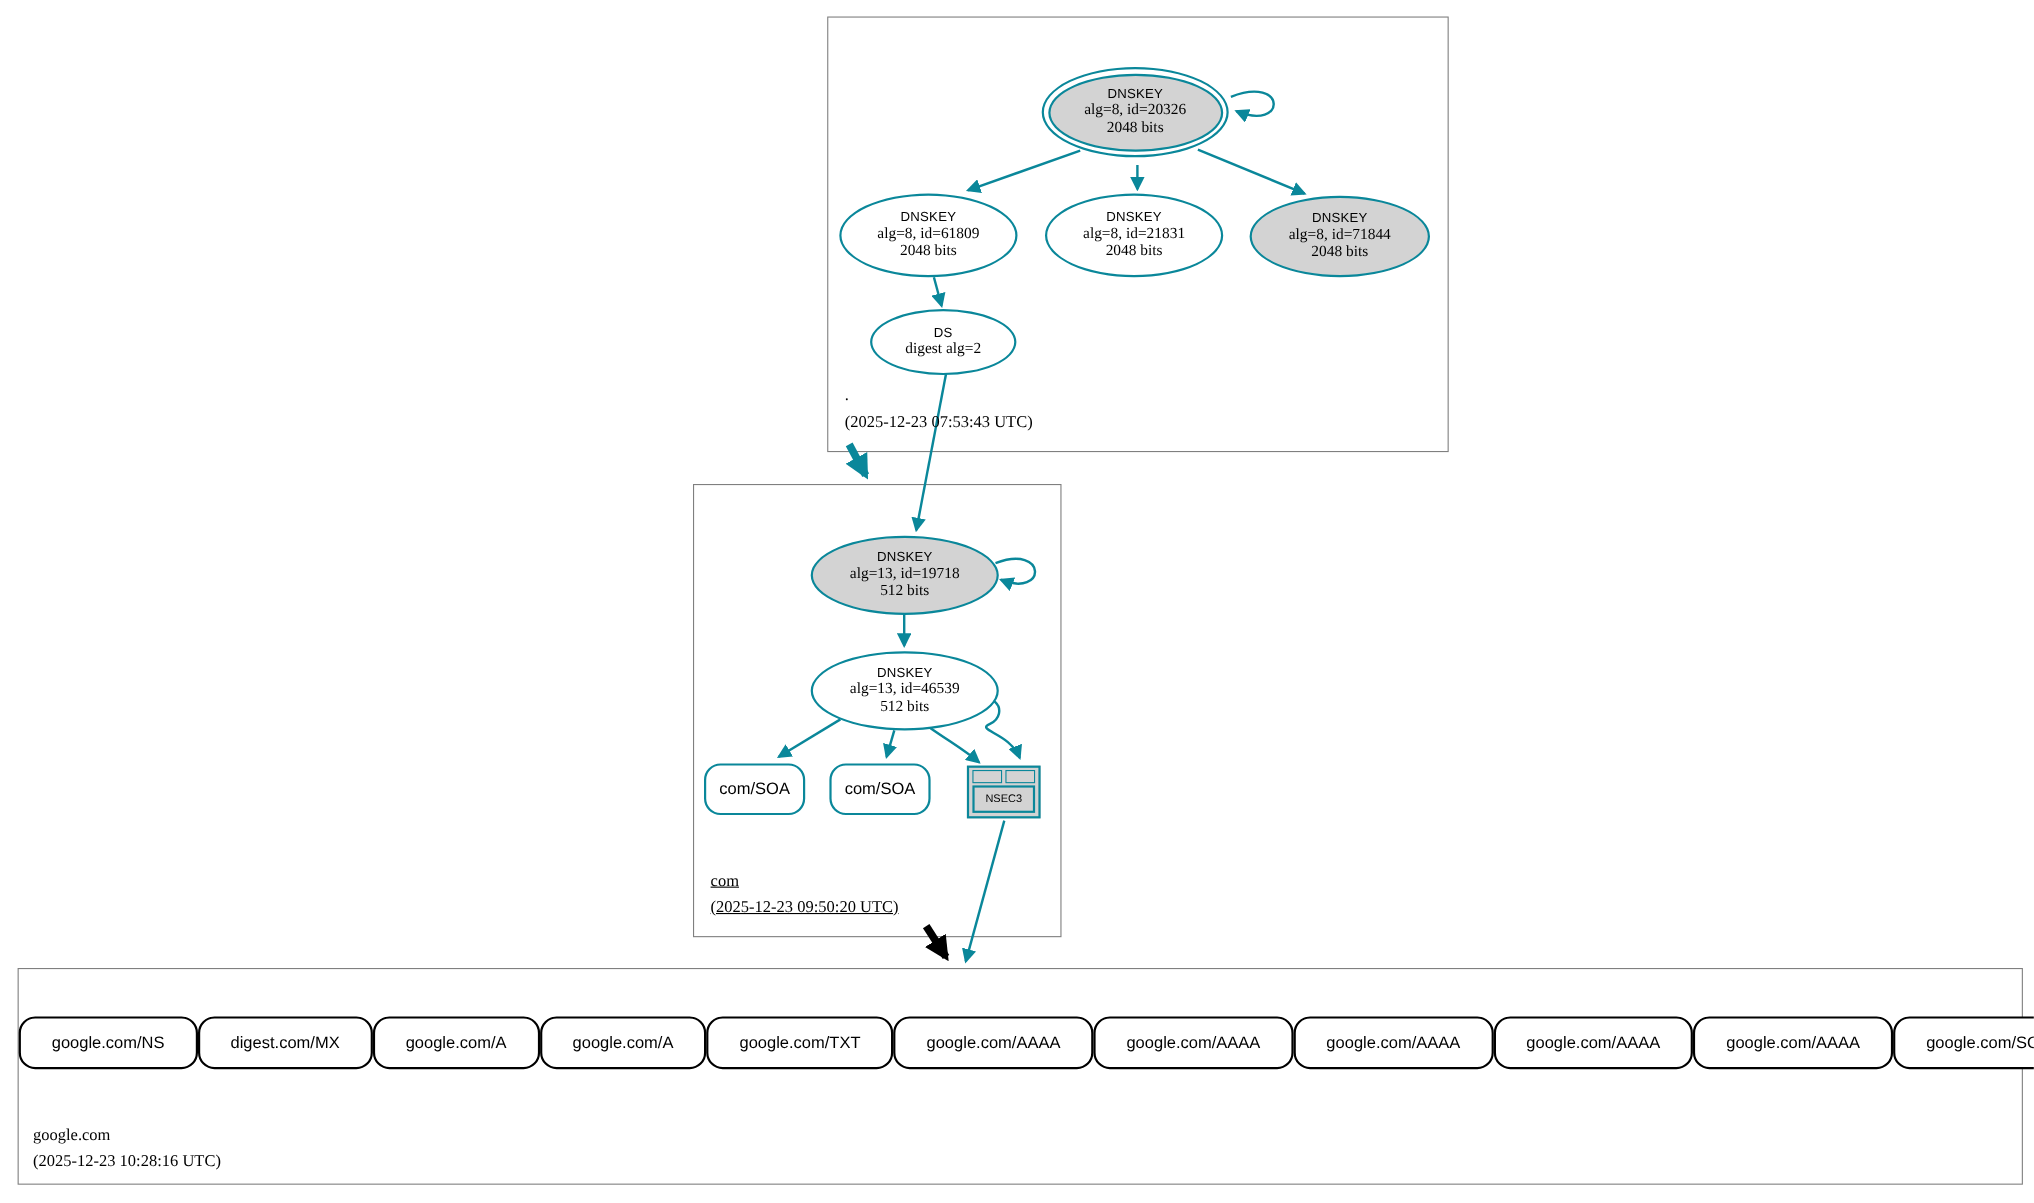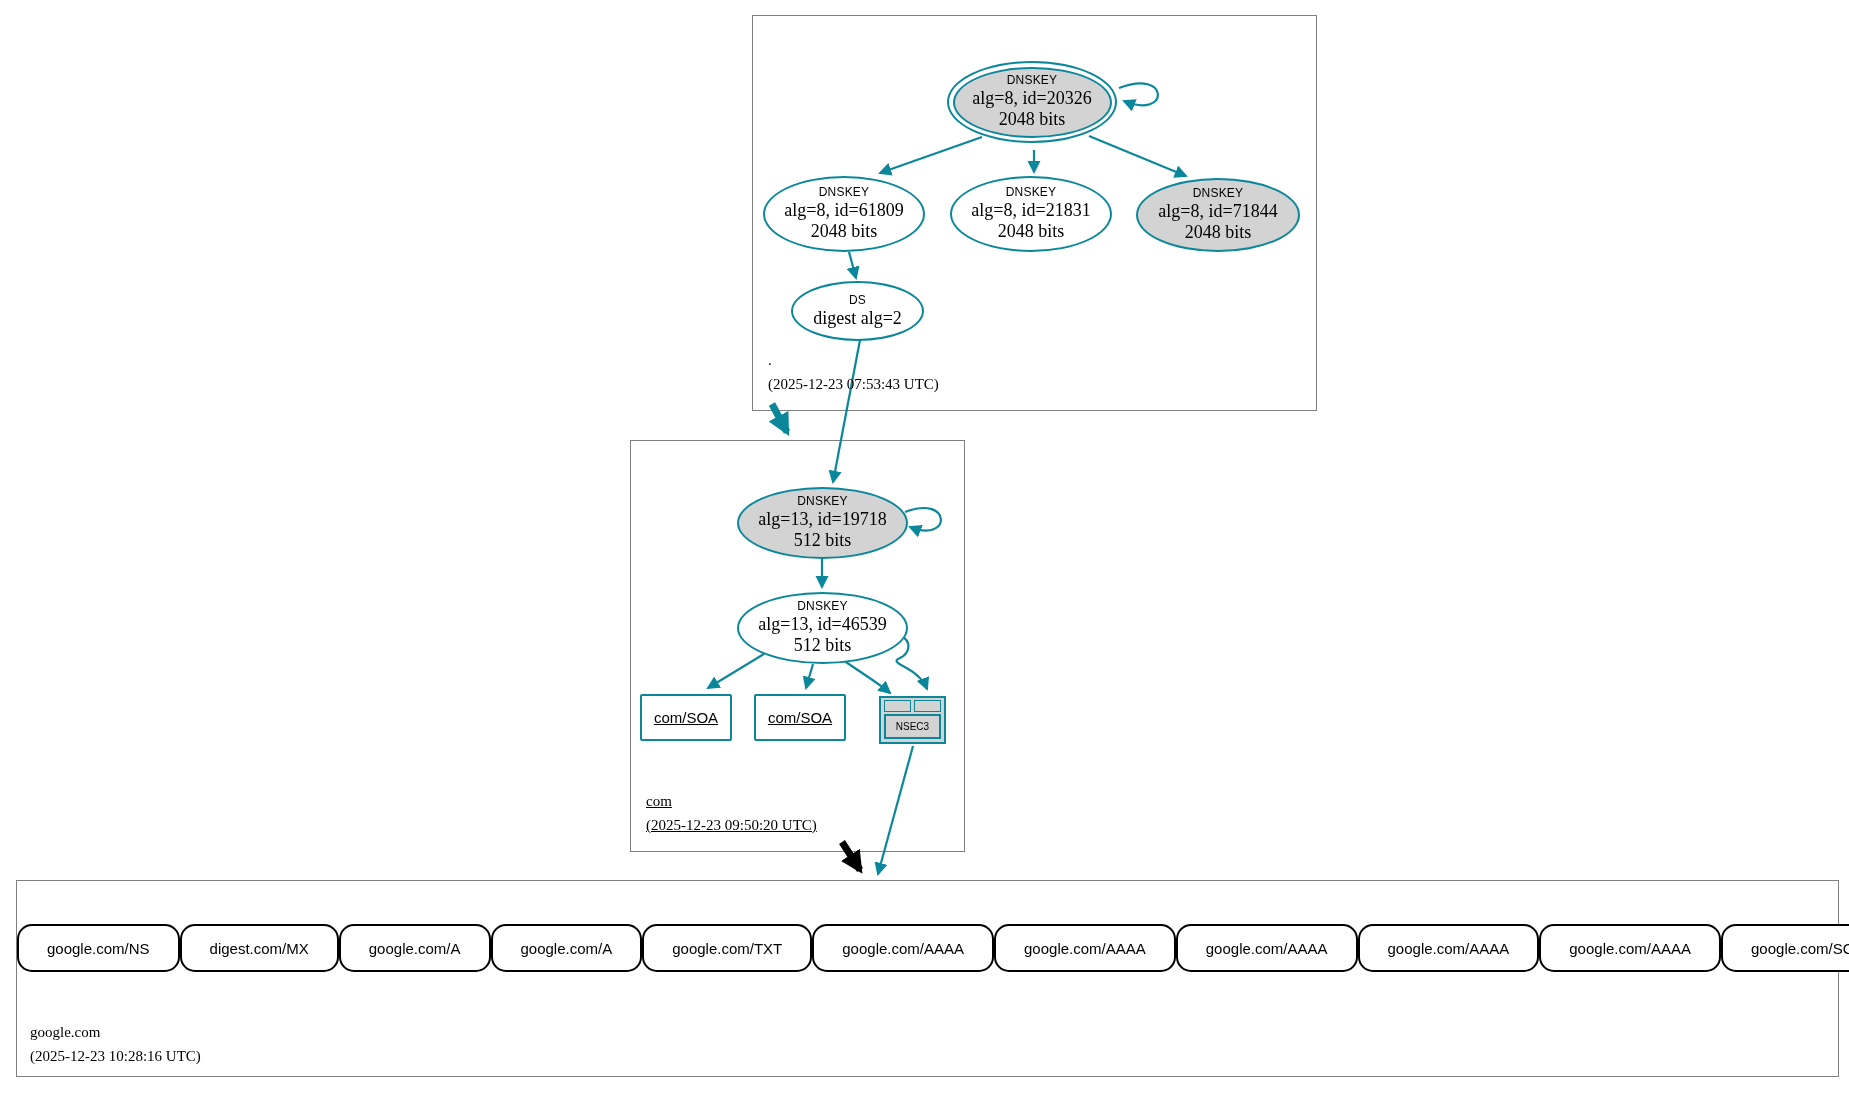--- a/index.html
+++ b/index.html
@@ -18,23 +18,23 @@
   .edge.black{stroke:#000;}
   .node{position:absolute;z-index:2;display:flex;flex-direction:column;align-items:center;
         justify-content:center;text-align:center;line-height:1.15;}
   .ellipse{border:2.5px solid var(--teal);border-radius:50%;background:#fff;}
   .ellipse.filled{background:var(--nodefill);}
   .double{border:2.5px solid var(--teal);border-radius:50%;background:#fff;padding:3.5px;
           display:flex;align-items:stretch;justify-content:stretch;}
   .double .inner{flex:1;border:2.5px solid var(--teal);border-radius:50%;background:var(--nodefill);
           display:flex;flex-direction:column;align-items:center;justify-content:center;text-align:center;line-height:1.15;}
   .node-title{font-size:12px;letter-spacing:.2px;}
-  .node-attr{font-family:"Liberation Serif",serif;font-size:18px;}
-  .rrect{border:2.2px solid var(--teal);border-radius:2px;background:#fff;
-         font-size:15px;display:flex;align-items:center;justify-content:center;text-decoration:underline;}
+  .node-attr{font-family:"Liberation Serif",serif;font-size:14px;}
+  .rrect{border:2.2px solid var(--teal);border-radius:15px;background:#fff;
+         font-size:15px;display:flex;align-items:center;justify-content:center;}
   .nsec3{border:2.5px solid var(--teal);background:var(--nodefill);display:flex;
          flex-direction:column;padding:0;}
   .nsec3-cells{display:grid;grid-template-columns:1fr 1fr;gap:3px;padding:2px 3px 1px 3px;height:12px;}
   .nsec3-cell{border:1.6px solid var(--teal);background:var(--nodefill);}
   .nsec3-label{border:2px solid var(--teal);margin:1px 3px 3px 3px;flex:1;background:var(--nodefill);
          display:flex;align-items:center;justify-content:center;font-size:10px;}
   .zone-meta{position:absolute;z-index:2;font-family:"Liberation Serif",serif;font-size:15px;}
   .zone-name{display:block;}
   .zone-ts{display:block;margin-top:7px;}
   .records-row{position:absolute;left:17px;top:924px;width:1815px;height:48px;display:flex;

